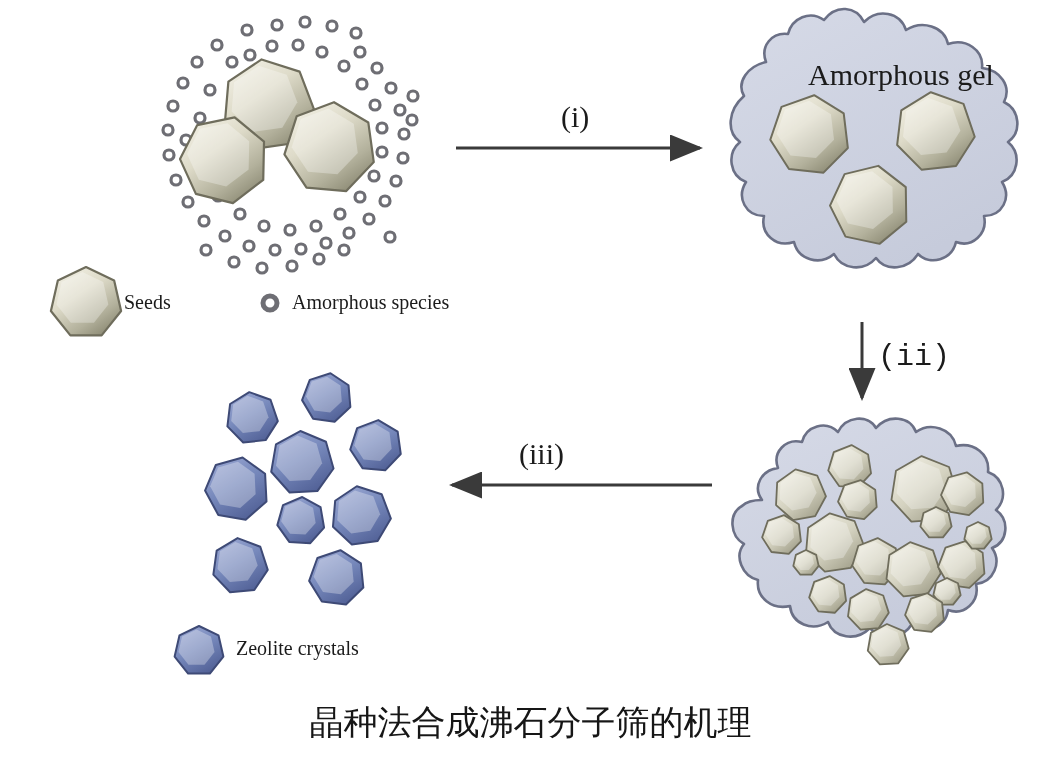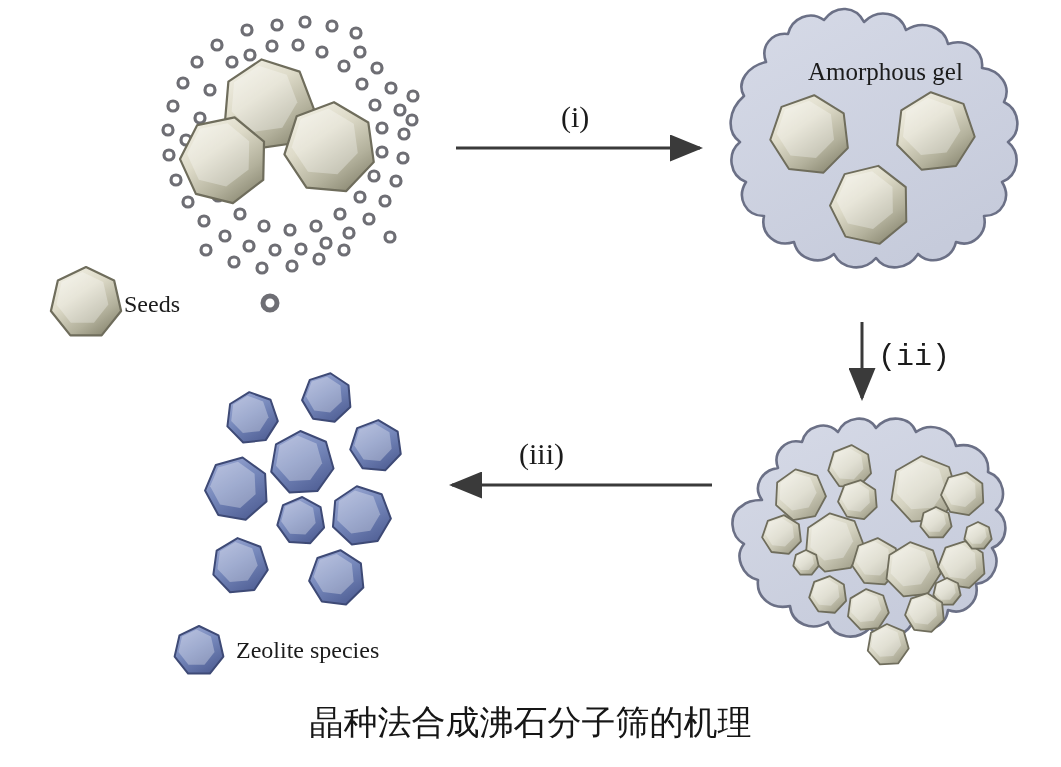--- a/index.html
+++ b/index.html
@@ -6,22 +6,22 @@
   body{
     width:1061px;height:767px;
     background:#ffffff;
     font-family:"Liberation Serif","DejaVu Serif",serif;
     overflow:hidden;
     position:relative;
   }
   #scene{position:absolute;inset:0;}
   .lbl{position:absolute;color:#1b1b1b;white-space:nowrap;}
   .step-lbl{font-size:30px;}
-  .legend-lbl{font-size:24px;}
-  .gel-lbl{font-size:25px;}
+  .legend-lbl{font-size:20px;}
+  .gel-lbl{font-size:30px;}
   .caption{
     position:absolute;left:0;right:0;top:700px;
     text-align:center;font-size:34px;color:#161616;
     font-family:Liberation Sans, sans-serif;
   }
   svg{position:absolute;left:0;top:0;overflow:visible;}
 </style>
 </head>
 <body>
 
@@ -233,16 +233,17 @@
       </g>
   </svg>
 
   <div class="lbl gel-lbl" style="left:808px;top:58px;">Amorphous gel</div>
 
   <div class="lbl step-lbl" style="left:561px;top:100px;">(i)</div>
   <div class="lbl step-lbl" style="left:878px;top:340px;font-family:Liberation Mono, monospace;">(ii)</div>
   <div class="lbl step-lbl" style="left:519px;top:437px;">(iii)</div>
 
   <div class="lbl legend-lbl" style="left:124px;top:291px;">Seeds</div>
-  <div class="lbl legend-lbl" style="left:236px;top:637px;">Zeolite species</div>
+  <div class="lbl legend-lbl" style="left:292px;top:291px;">Amorphous species</div>
+  <div class="lbl legend-lbl" style="left:236px;top:637px;">Zeolite crystals</div>
 
   <div class="caption">晶种法合成沸石分子筛的机理</div>
 </div>
 
 </body></html>

